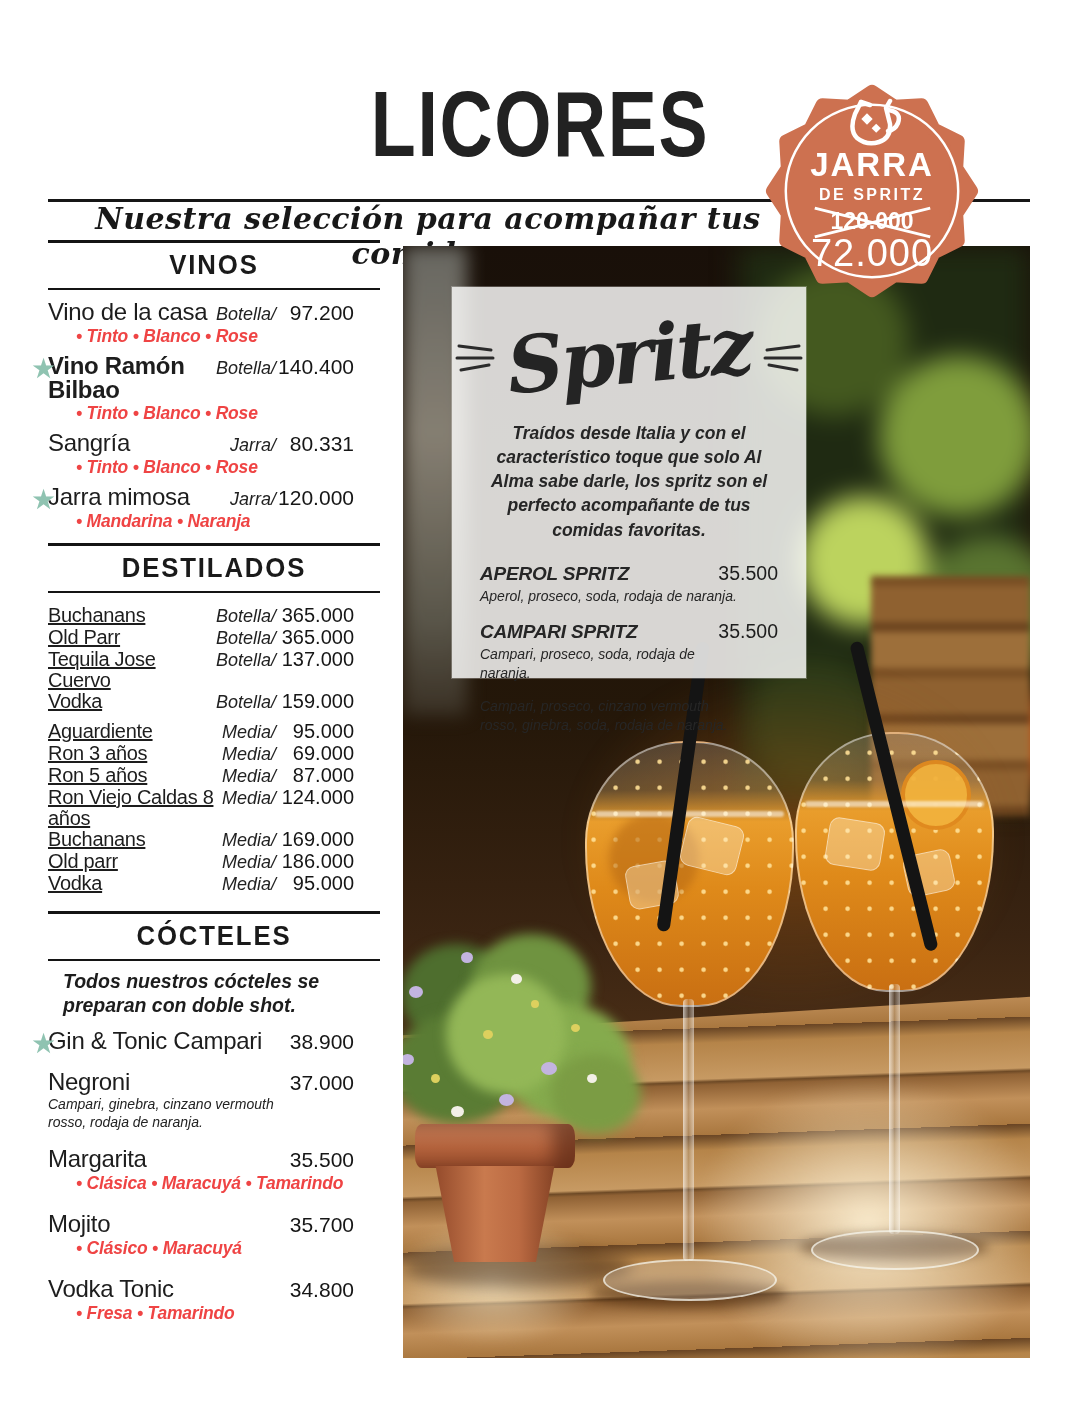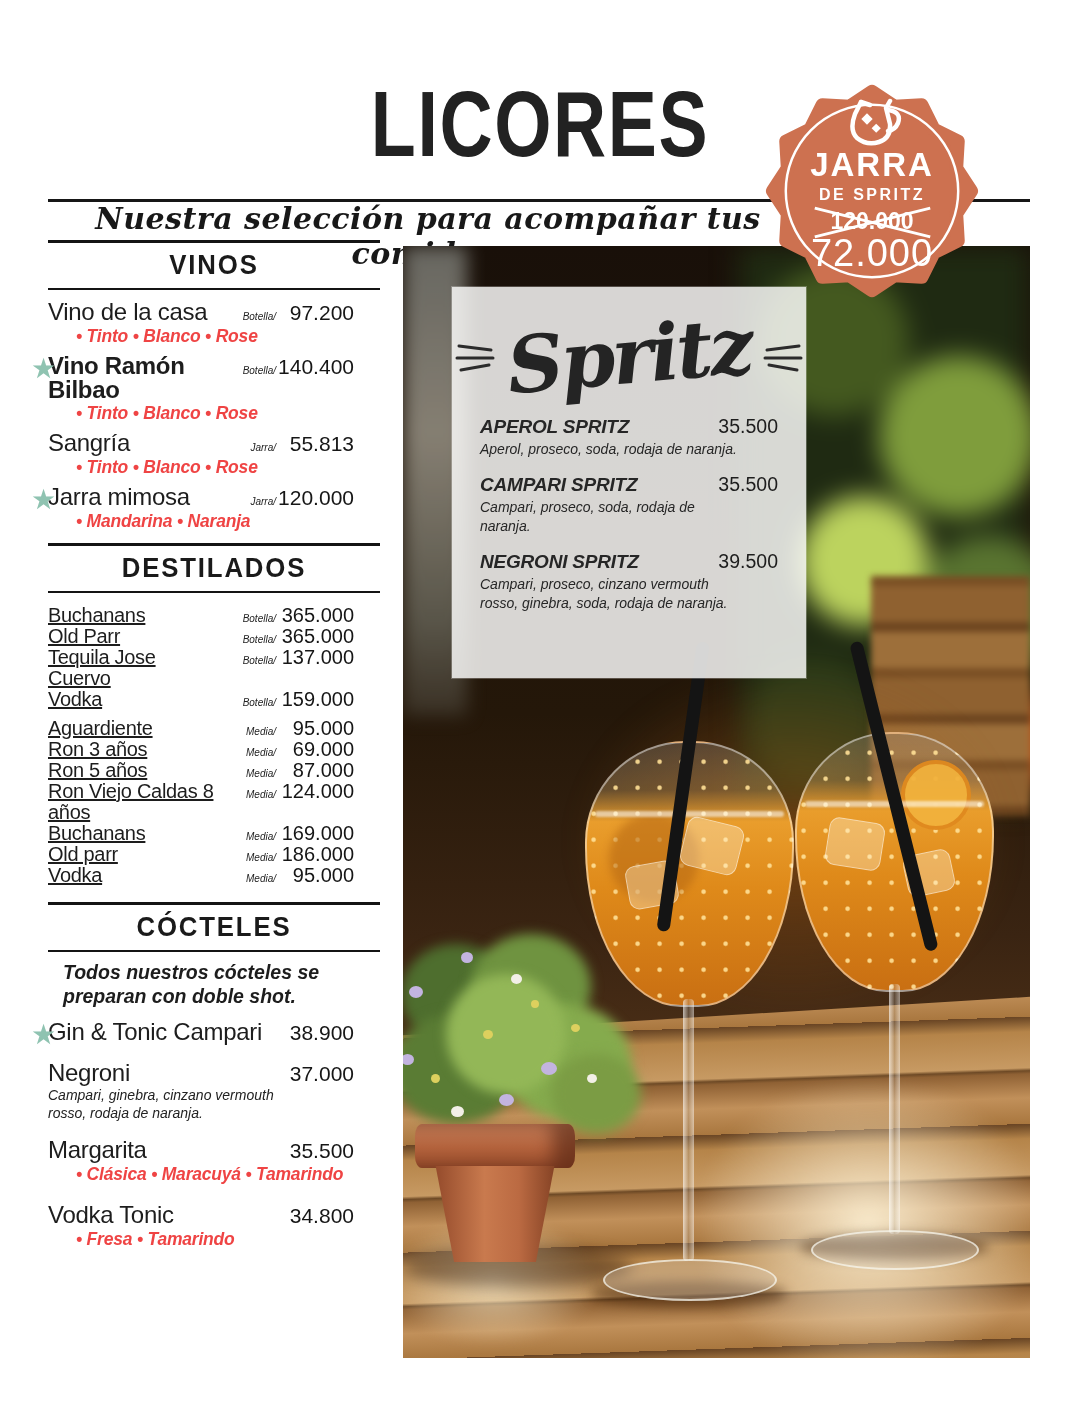--- a/index.html
+++ b/index.html
@@ -34,21 +34,21 @@
   
   .menu-col{position:absolute;left:48px;top:240px;width:332px;}
   .rule{height:2.5px;background:#141414;}
   .sec-title{text-align:center;font-size:28px;font-weight:800;letter-spacing:2px;
              padding:6px 0 7px;transform:scaleX(.92);color:#1a1a1a;}
   .items{padding:10px 0 4px;}
   .item{position:relative;margin-bottom:7px;}
   .row{display:flex;align-items:baseline;padding-right:26px;}
   .row .name{flex:1;font-size:24px;letter-spacing:-.3px;line-height:24px;color:#1d1d1d;}
   .row .name.bold{font-weight:800;}
-  .row .unit{width:62px;text-align:right;font-style:italic;font-size:10px;color:#222;}
+  .row .unit{width:62px;text-align:right;font-style:italic;font-size:18px;color:#222;}
   .row .price{width:78px;text-align:right;font-size:21px;line-height:24px;color:#161616;}
   .variants{font-style:italic;font-weight:700;font-size:17.5px;line-height:22px;
             padding-left:28px;letter-spacing:-.2px;color:#ef4444;}
   .descline{font-style:italic;font-size:14px;line-height:18px;color:#222;max-width:250px;}
   .star{position:absolute;left:-17px;top:-2px;}
   .star::before{content:"★";font-size:28px;color:#8fc3b1;}
   .dest-items{padding:12px 0 16px;}
   .dest-items .row .name{font-size:20px;line-height:21px;text-decoration:underline;}
   .dest-items .row .price{font-size:20px;line-height:21px;}
   .group-gap{height:8px;}
@@ -202,21 +202,21 @@
           <span class="name bold">Vino Ramón Bilbao</span>
           <span class="unit">Botella/</span>
           <span class="price">140.400</span>
         </div>
         <div class="variants">• Tinto • Blanco • Rose</div>
       </div>
       <div class="item">
         <div class="row">
           <span class="name">Sangría</span>
           <span class="unit">Jarra/</span>
-          <span class="price">55.813</span>
+          <span class="price">80.331</span>
         </div>
         <div class="variants">• Tinto • Blanco • Rose</div>
       </div>
       <div class="item">
         <span class="star"></span>
         <div class="row">
           <span class="name">Jarra mimosa</span>
           <span class="unit">Jarra/</span>
           <span class="price">120.000</span>
         </div>
@@ -310,20 +310,27 @@
       </div>
 
       <div class="item item-wide">
         <div class="row">
           <span class="name">Margarita</span>
           <span class="price">35.500</span>
         </div>
         <div class="variants">• Clásica • Maracuyá • Tamarindo</div>
       </div>
 
+      <div class="item item-wide">
+        <div class="row">
+          <span class="name">Mojito</span>
+          <span class="price">35.700</span>
+        </div>
+        <div class="variants">• Clásico • Maracuyá</div>
+      </div>
 
       <div class="item item-wide">
         <div class="row">
           <span class="name">Vodka Tonic</span>
           <span class="price">34.800</span>
         </div>
         <div class="variants">• Fresa • Tamarindo</div>
       </div>
     </div>
   </div>
@@ -407,39 +414,36 @@
         </svg>
         <div class="sp-title">Spritz</div>
         <svg class="flourish" width="44" height="44" viewBox="0 0 44 44">
           <g stroke="#2b2b2b" stroke-width="3" stroke-linecap="round">
             <line x1="40" y1="12" x2="8" y2="16"></line>
             <line x1="42" y1="24" x2="6" y2="24"></line>
             <line x1="38" y1="36" x2="10" y2="31"></line>
           </g>
         </svg>
       </div>
+      <div class="sp-intro">Traídos desde Italia y con el característico toque que solo Al Alma sabe darle, los spritz son el perfecto acompañante de tus comidas favoritas.</div>
       <div class="sp-items">
         <div class="sp-item">
           <div class="sp-row">
             <span class="sp-name">APEROL SPRITZ</span>
             <span class="sp-price">35.500</span>
           </div>
           <div class="sp-desc">Aperol, proseco, soda, rodaja de naranja.</div>
         </div>
         <div class="sp-item">
           <div class="sp-row">
             <span class="sp-name">CAMPARI SPRITZ</span>
             <span class="sp-price">35.500</span>
           </div>
           <div class="sp-desc">Campari, proseco, soda, rodaja de naranja.</div>
         </div>
         <div class="sp-item">
-          <div class="sp-row">
-            <span class="sp-name">NEGRONI SPRITZ</span>
-            <span class="sp-price">39.500</span>
-          </div>
           <div class="sp-desc">Campari, proseco, cinzano vermouth rosso, ginebra, soda, rodaja de naranja.</div>
         </div>
       </div>
     </div>
   </div>
 
 </div>
 
 </body></html>

